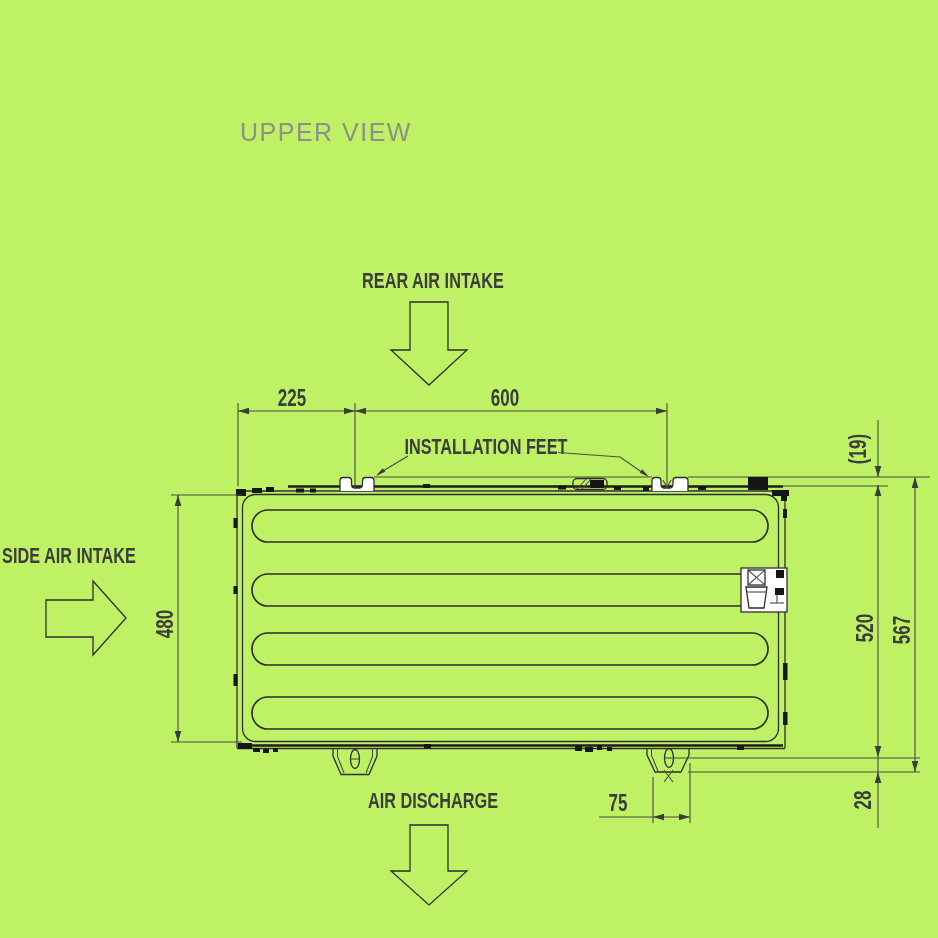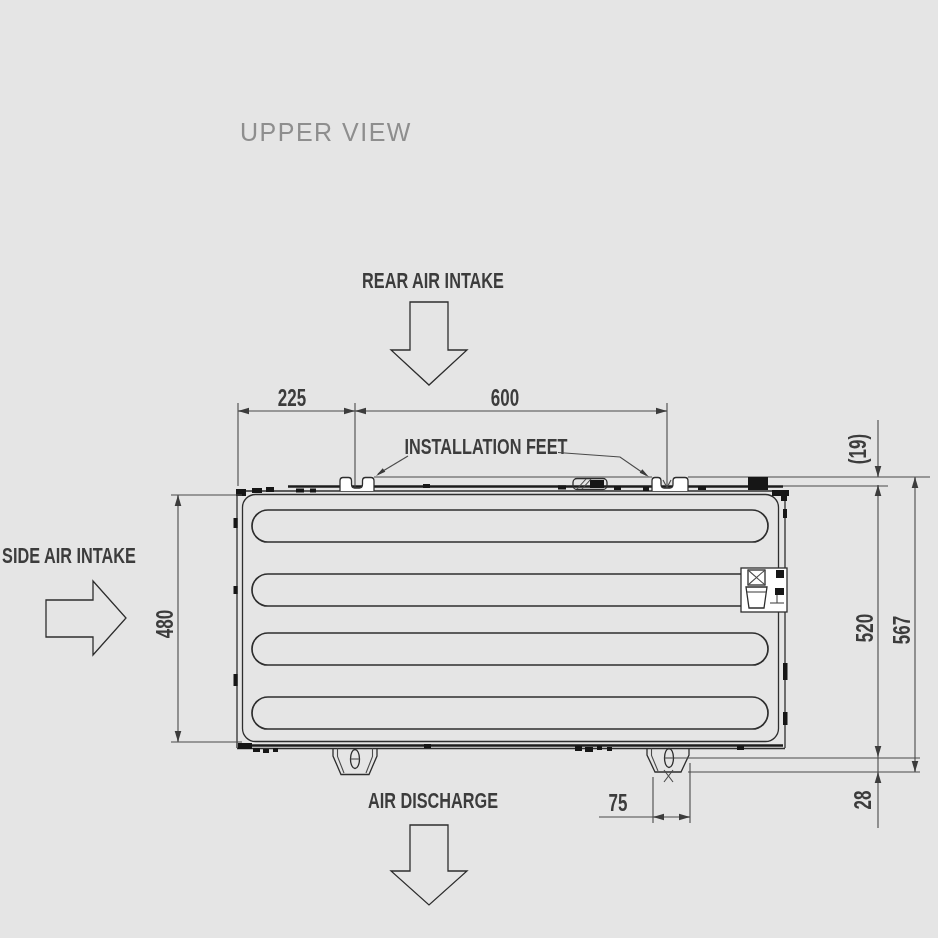--- a/index.html
+++ b/index.html
@@ -1,16 +1,16 @@
 <!DOCTYPE html>
 <html><head>
 <meta charset="utf-8">
 <style>
   html,body{margin:0;padding:0;background:#ffffff;}
-  .canvas{position:relative;width:938px;height:938px;background:#e5e5e5;overflow:hidden;
+  .canvas{position:relative;width:938px;height:938px;background:#bef264;overflow:hidden;
           font-family:"Liberation Sans",sans-serif;}
   svg text{font-family:"Liberation Sans",sans-serif;fill:#3c3c3c;}
   .title-text{font-size:25px;fill:#8e8e8e;letter-spacing:1.5px;font-weight:400;}
   .lbl{font-size:22px;font-weight:700;}
   .num{font-size:23px;font-weight:700;}
   .ln{stroke:#2e2e2e;stroke-width:1.3;fill:none;}
   .ln2{stroke:#2e2e2e;stroke-width:1.7;fill:none;}
   .heavy{stroke:#1c1c1c;stroke-width:2.4;fill:none;}
   .thin{stroke:#4a4a4a;stroke-width:1.1;fill:none;}
   .blk{fill:#161616;stroke:none;}

